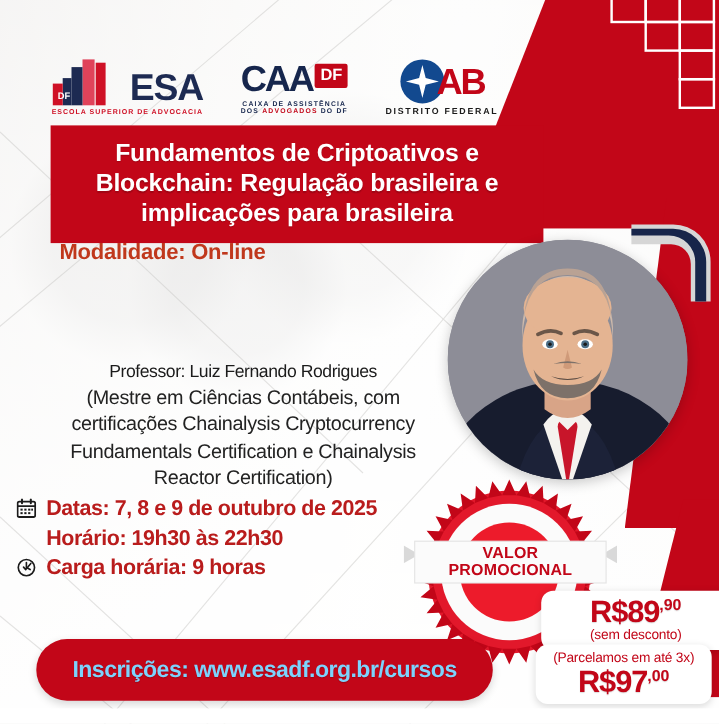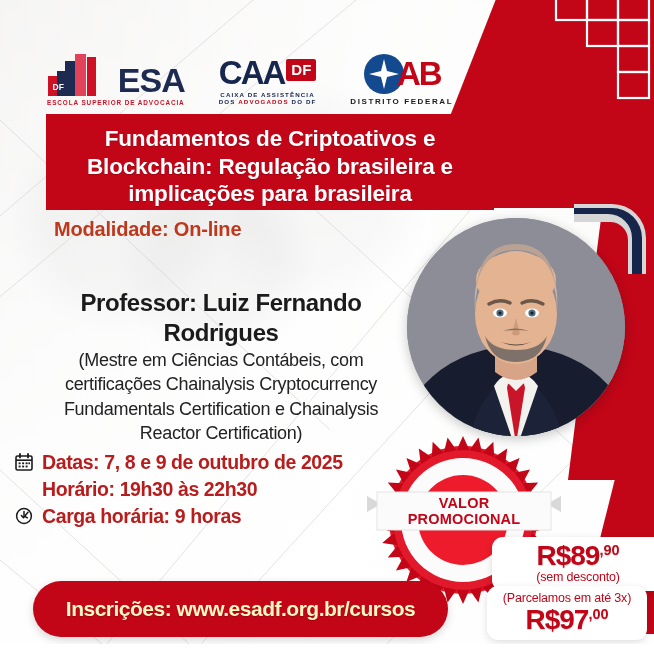--- a/index.html
+++ b/index.html
@@ -60,36 +60,36 @@
           padding:2px 5px 3px;border-radius:2px;vertical-align:top;margin-left:2px;letter-spacing:0;}
   .caa-sub{font-size:6.2px;font-weight:bold;color:#16264d;letter-spacing:1.1px;text-align:center;margin-top:3px;line-height:1.25;}
   .caa-sub b{color:var(--red);}
 
   .oab-word{font-size:33px;font-weight:bold;color:var(--red);letter-spacing:-2px;line-height:.85;}
   .oab-sub{font-size:8px;font-weight:bold;color:#1b1b1b;letter-spacing:1.6px;margin-top:2px;text-align:center;}
 
   
   .title-banner{
     position:absolute;left:46px;top:114px;width:448px;
-    background:var(--red);padding:11px 10px 2px;
+    background:var(--red);padding:11px 10px 13px;
     text-align:center;box-sizing:border-box;
   }
   .title-banner .t{
     color:#fff;font-size:22.5px;font-weight:bold;line-height:1.23;letter-spacing:-.2px;
     text-shadow:0 1px 1px rgba(0,0,0,.18);
   }
 
   .modalidade{
     position:absolute;left:54px;top:218px;
     font-size:20px;font-weight:bold;color:#c0381c;letter-spacing:-.2px;
   }
 
   
   .prof-block{position:absolute;left:26px;top:288px;width:390px;text-align:center;}
-  .prof-name{font-size:24px;font-weight:bold;color:#1b1b1b;letter-spacing:-.4px;line-height:1.25;}
+  .prof-name{font-size:16px;font-weight:normal;color:#1b1b1b;letter-spacing:-.4px;line-height:1.25;margin-top:41px;}
   .prof-cred{font-size:18px;color:#222;line-height:1.3;letter-spacing:-.3px;margin-top:1px;}
 
   
   .photo-circle{
     position:absolute;left:407px;top:218px;width:218px;height:218px;border-radius:50%;
     overflow:hidden;box-shadow:0 3px 12px rgba(0,0,0,.22);
     background:#8d8d97;
   }
   .arc-deco{position:absolute;left:570px;top:200px;width:78px;height:78px;}
 
@@ -127,21 +127,21 @@
   .price-note{font-size:12.5px;color:var(--red);line-height:1.2;letter-spacing:-.2px;}
 
   
   .cta{
     position:absolute;left:33px;top:581px;width:415px;height:56px;
     background:var(--red);border-radius:28px;
     display:flex;align-items:center;justify-content:center;
     box-shadow:0 3px 8px rgba(0,0,0,.16);
   }
   .cta-txt{
-    color:#fef9c3;font-size:21px;font-weight:bold;letter-spacing:-.5px;
+    color:#7dd3fc;font-size:21px;font-weight:bold;letter-spacing:-.5px;
     text-shadow:0 1px 1px rgba(0,0,0,.2);
   }
   .bottom-strip{position:absolute;left:0;bottom:0;width:654px;height:14px;background:#ffffff;}
   :root{--red:#c20618;}
 </style>
 </head>
 <body>
 
 <div id="flyer">
 

